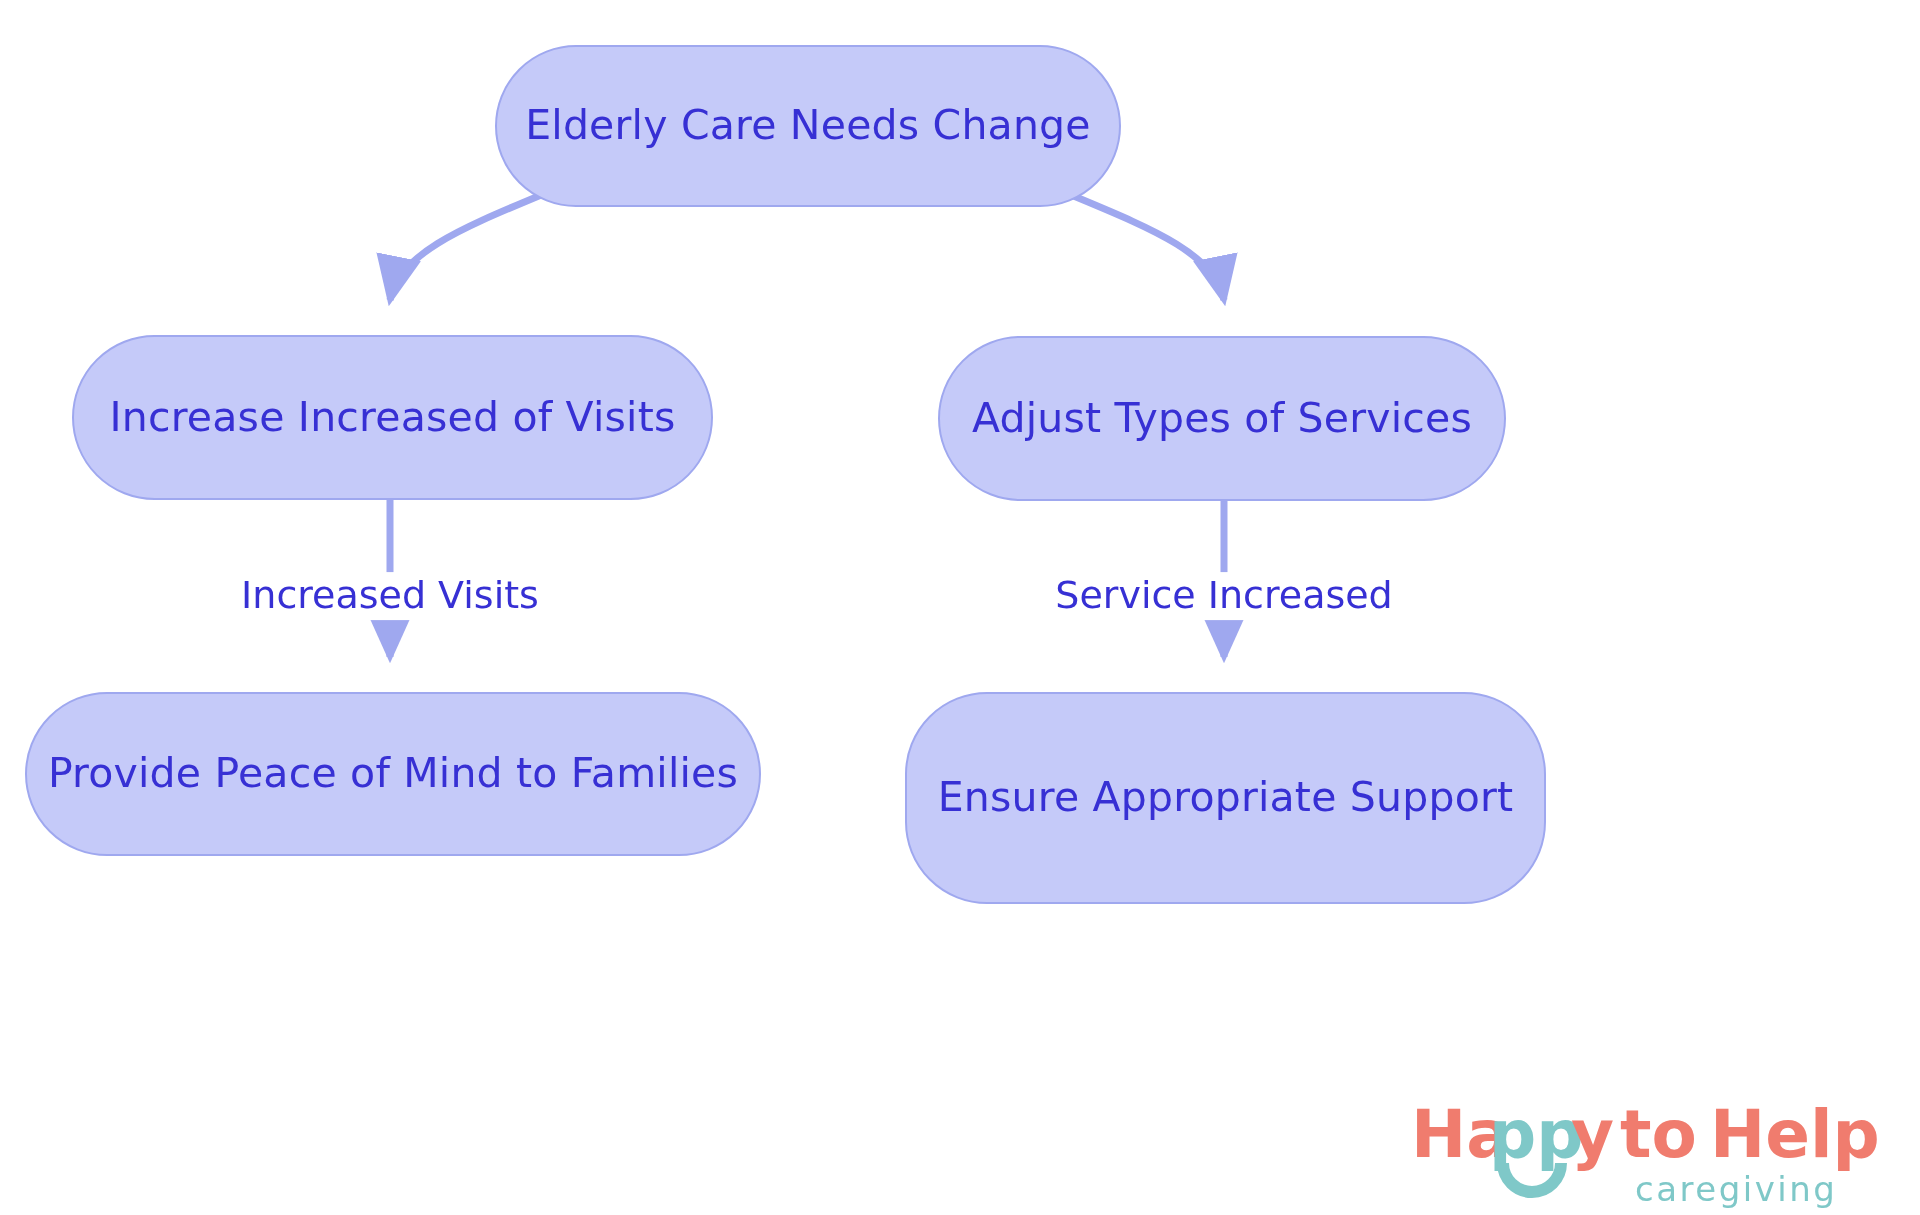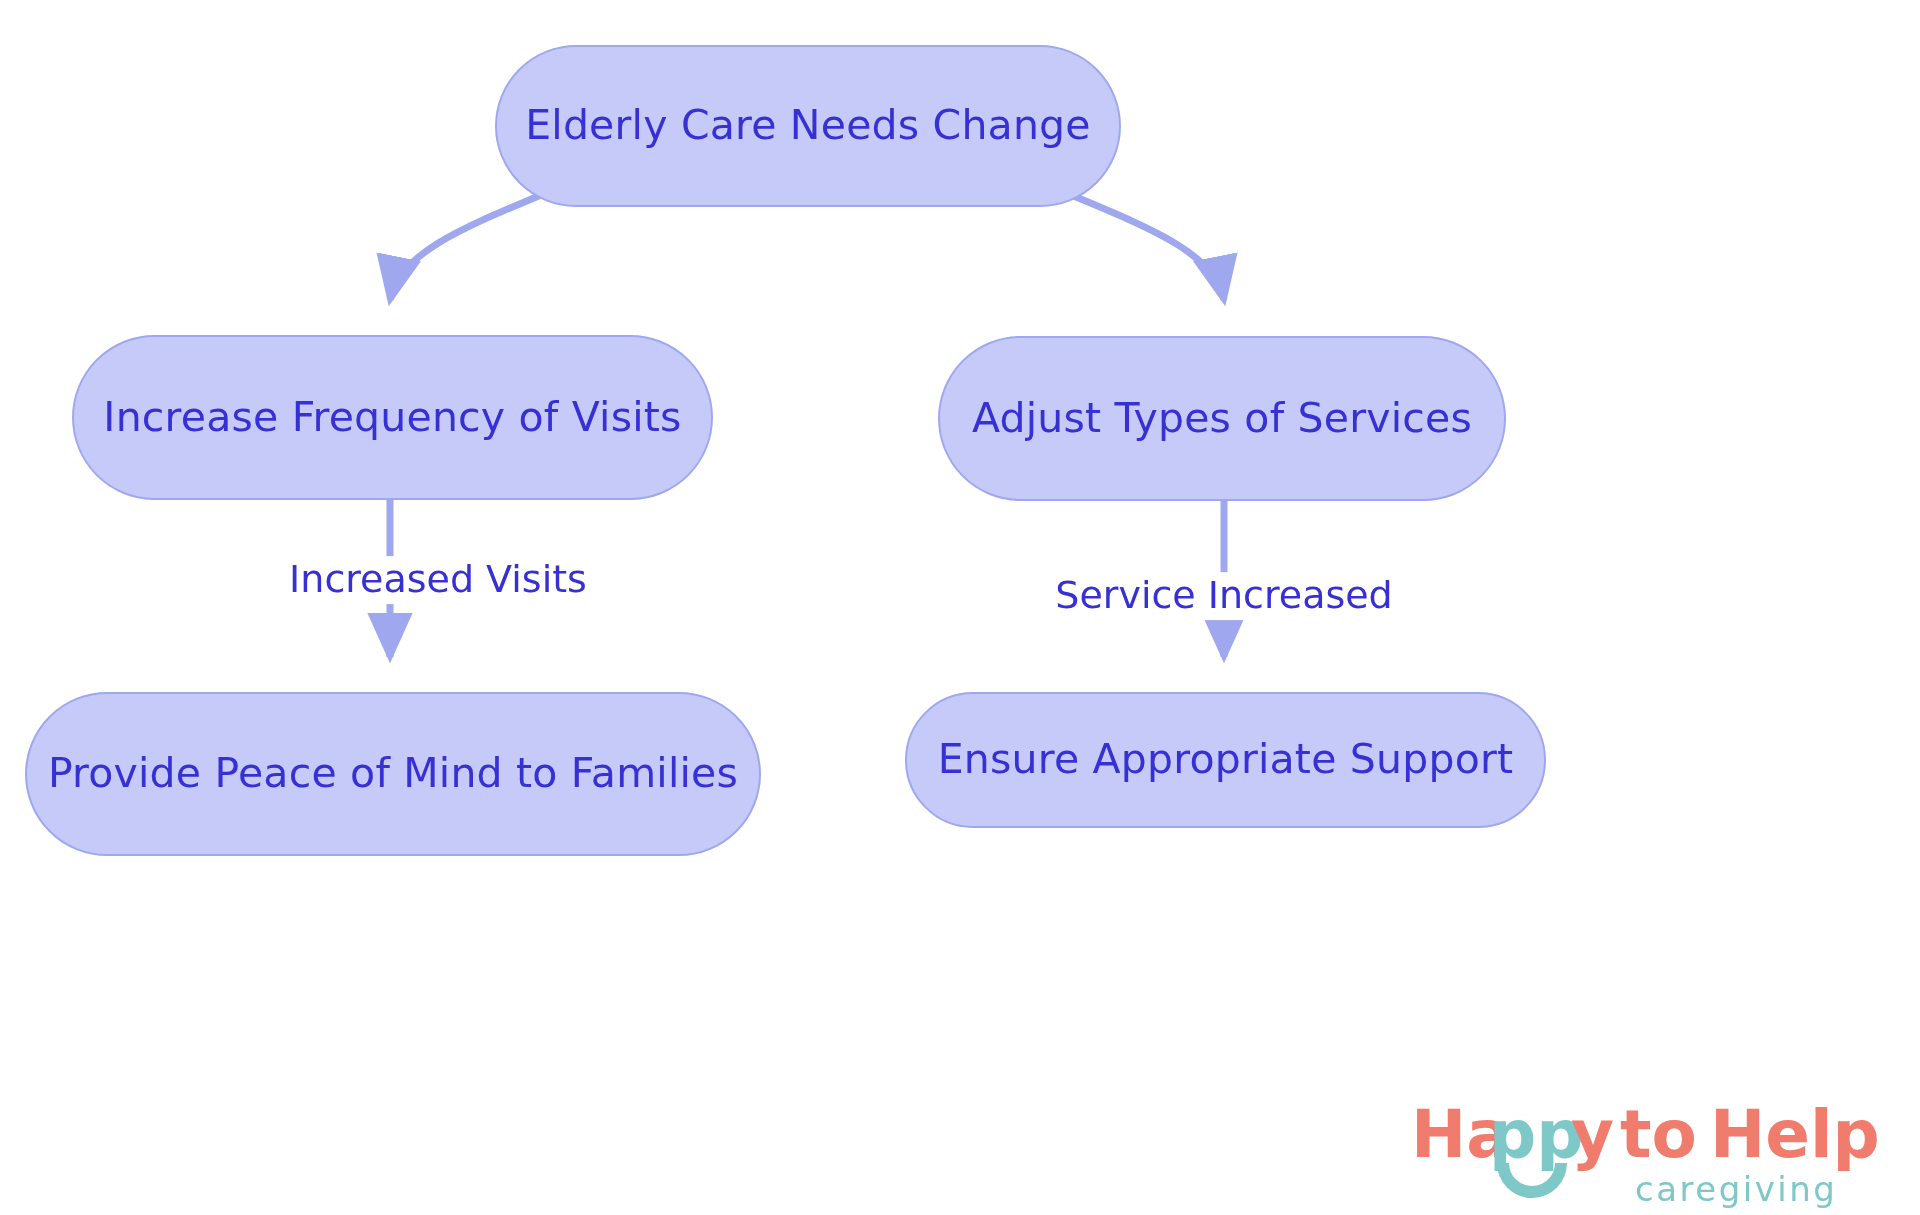--- a/index.html
+++ b/index.html
@@ -56,35 +56,35 @@
   }
   #node-adjust-services {
     left: 938px; top: 336px;  width: 568px; height: 165px;
     border-radius: 83px;
   }
   #node-peace-of-mind {
     left: 25px;  top: 692px;  width: 736px; height: 164px;
     border-radius: 82px;
   }
   #node-appropriate-support {
-    left: 905px; top: 692px;  width: 641px; height: 136px;
+    left: 905px; top: 692px;  width: 641px; height: 212px;
     border-radius: 82px;
   }
   .edge-label {
     position: absolute;
     z-index: 4;
     background: #ffffff;
     color: #3730D4;
     font-size: 38px;
     line-height: 1.1;
     white-space: nowrap;
     padding: 3px 7px;
     transform: translate(-50%, -50%);
   }
-  #edge-label-increased-visits { left: 390px;  top: 580px; margin-left: 48px; }
+  #edge-label-increased-visits { left: 390px;  top: 596px; }
   #edge-label-service-adjustment { left: 1224px; top: 596px; }
 
   #logo {
     position: absolute;
     left: 1395px;
     top: 1085px;
     width: 500px;
     height: 130px;
     z-index: 5;
   }
@@ -108,21 +108,21 @@
     <path d="M 390 500 L 390 657" fill="none" stroke="#9FA8EF" stroke-width="7" marker-end="url(#arrow)"></path>
 
     <path d="M 1224 500 L 1224 657" fill="none" stroke="#9FA8EF" stroke-width="7" marker-end="url(#arrow)"></path>
   </svg>
 
   <div class="node" id="node-root">
     <span class="node-label">Elderly Care Needs Change</span>
   </div>
 
   <div class="node" id="node-increase-visits">
-    <span class="node-label">Increase Frequency of Visits</span>
+    <span class="node-label">Increase Increased of Visits</span>
   </div>
 
   <div class="node" id="node-adjust-services">
     <span class="node-label">Adjust Types of Services</span>
   </div>
 
   <div class="node" id="node-peace-of-mind">
     <span class="node-label">Provide Peace of Mind to Families</span>
   </div>
 

